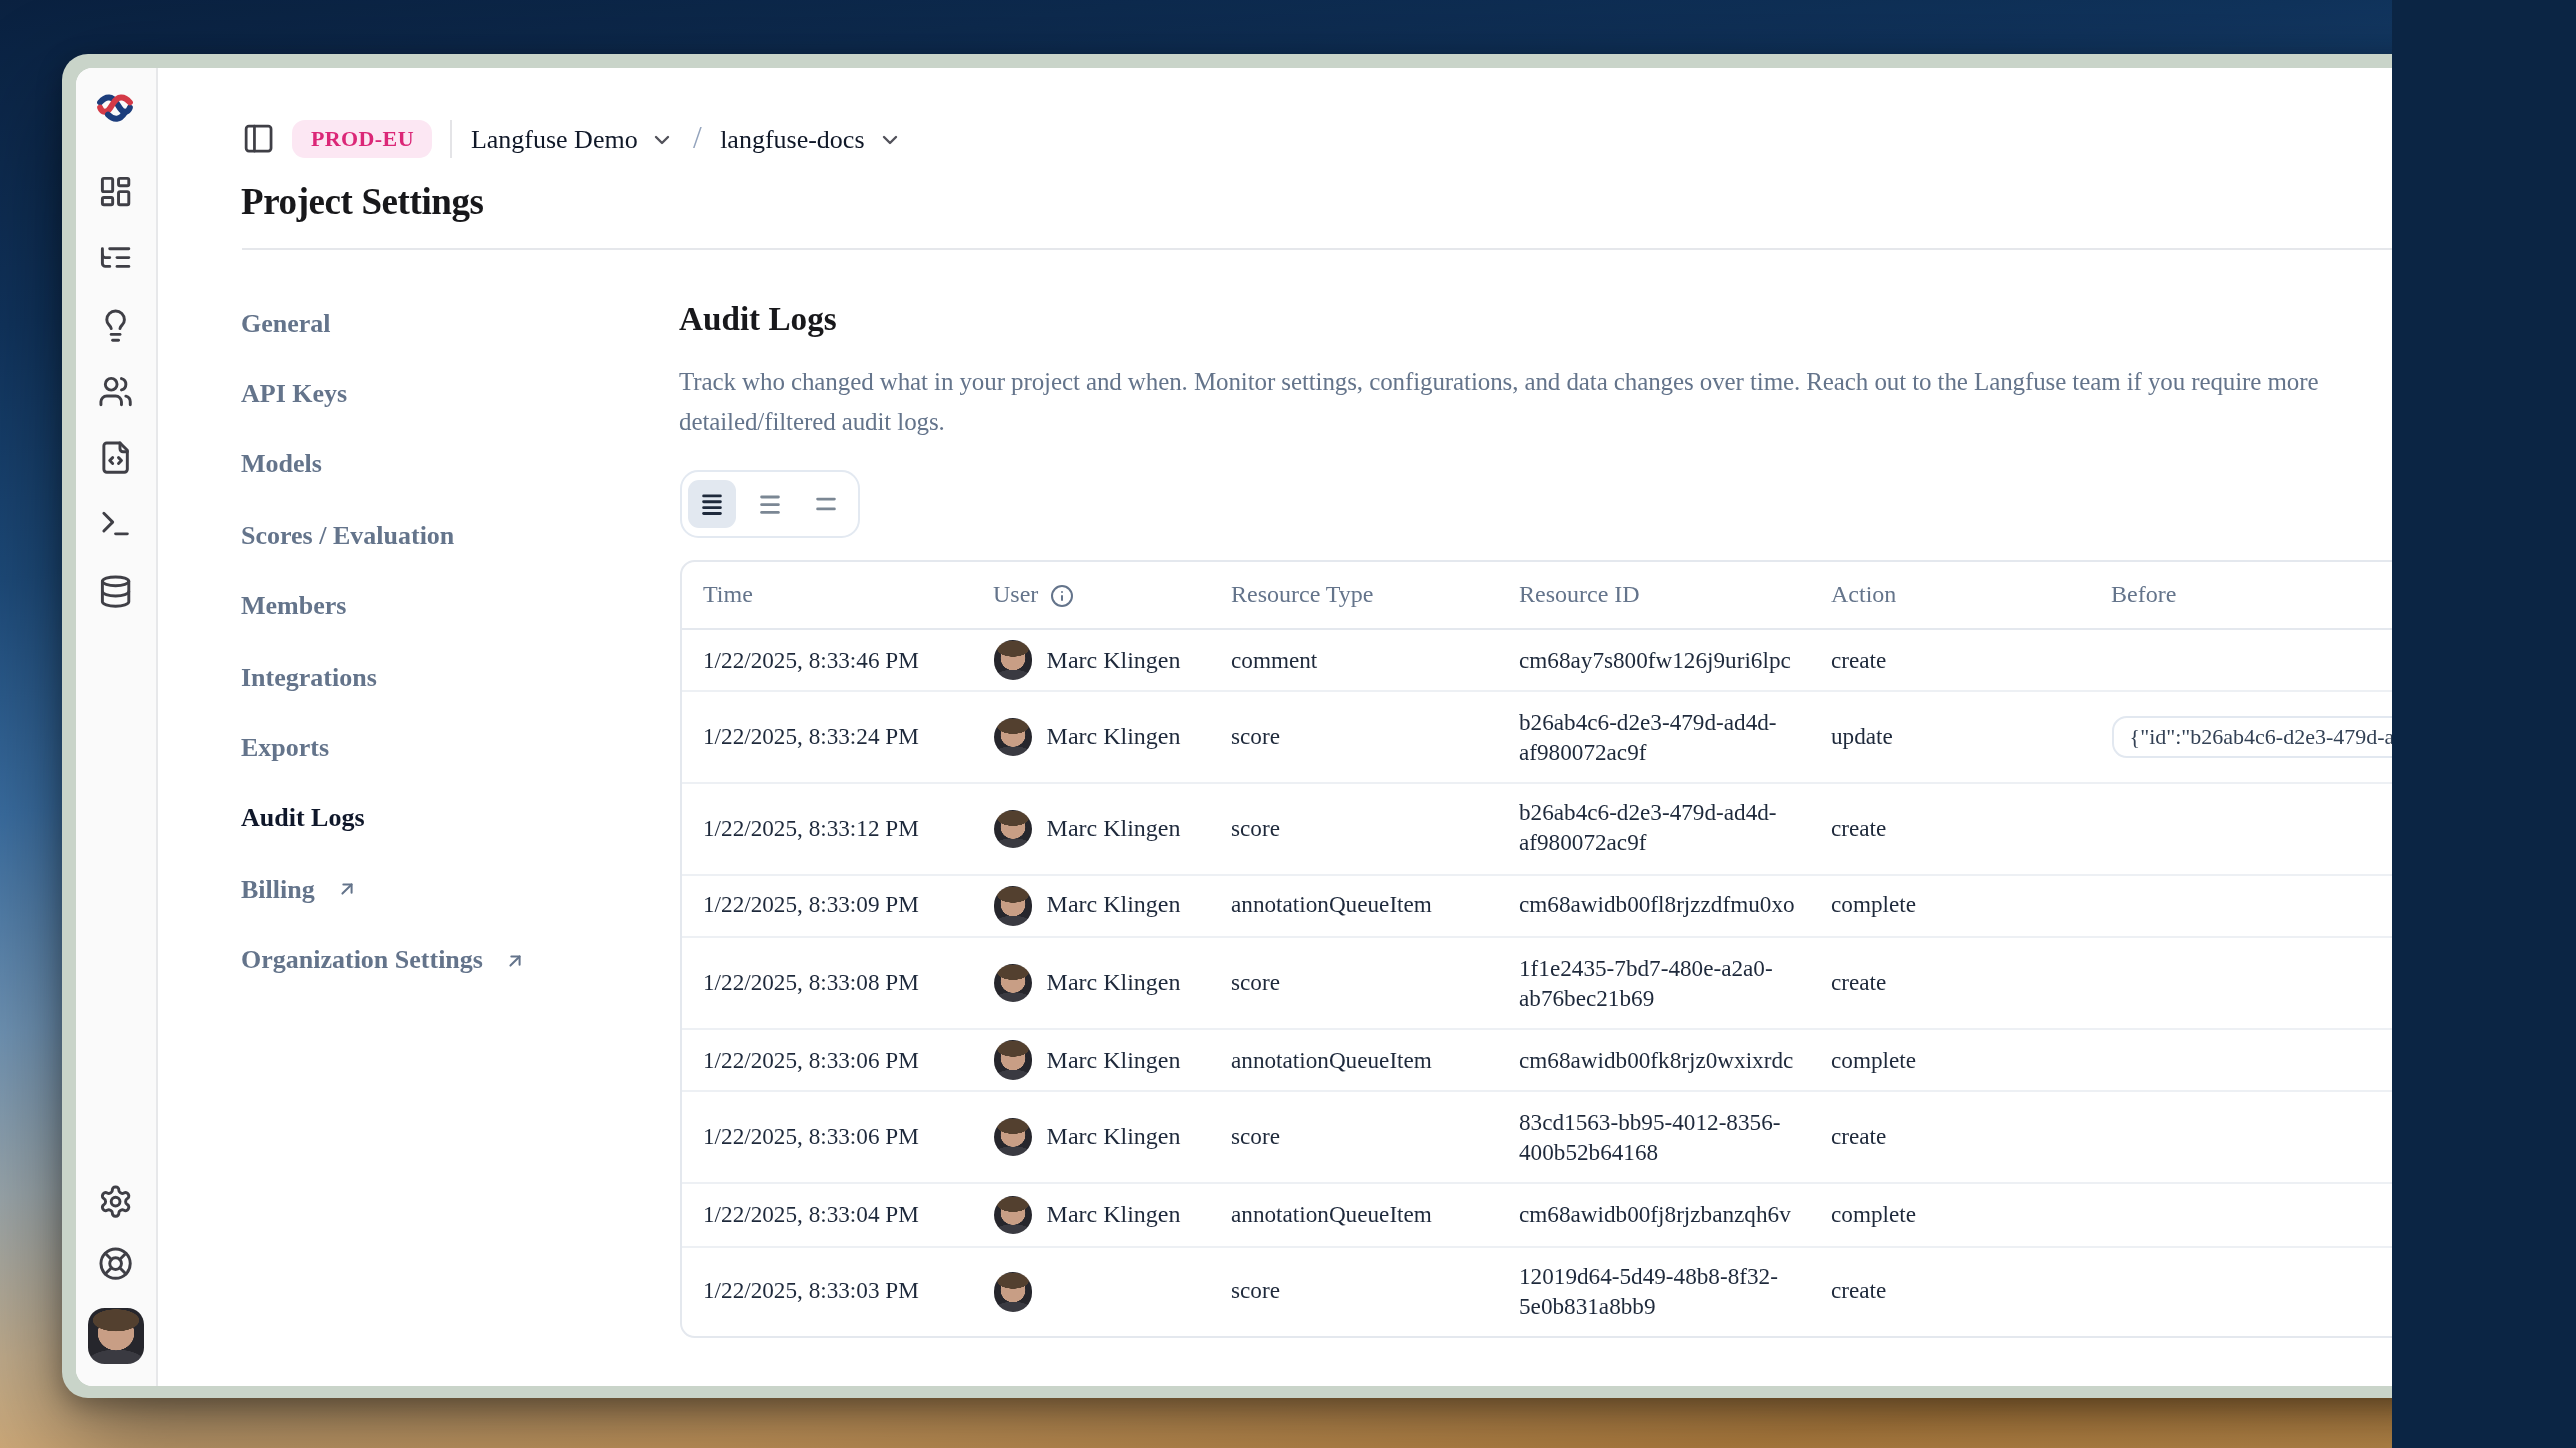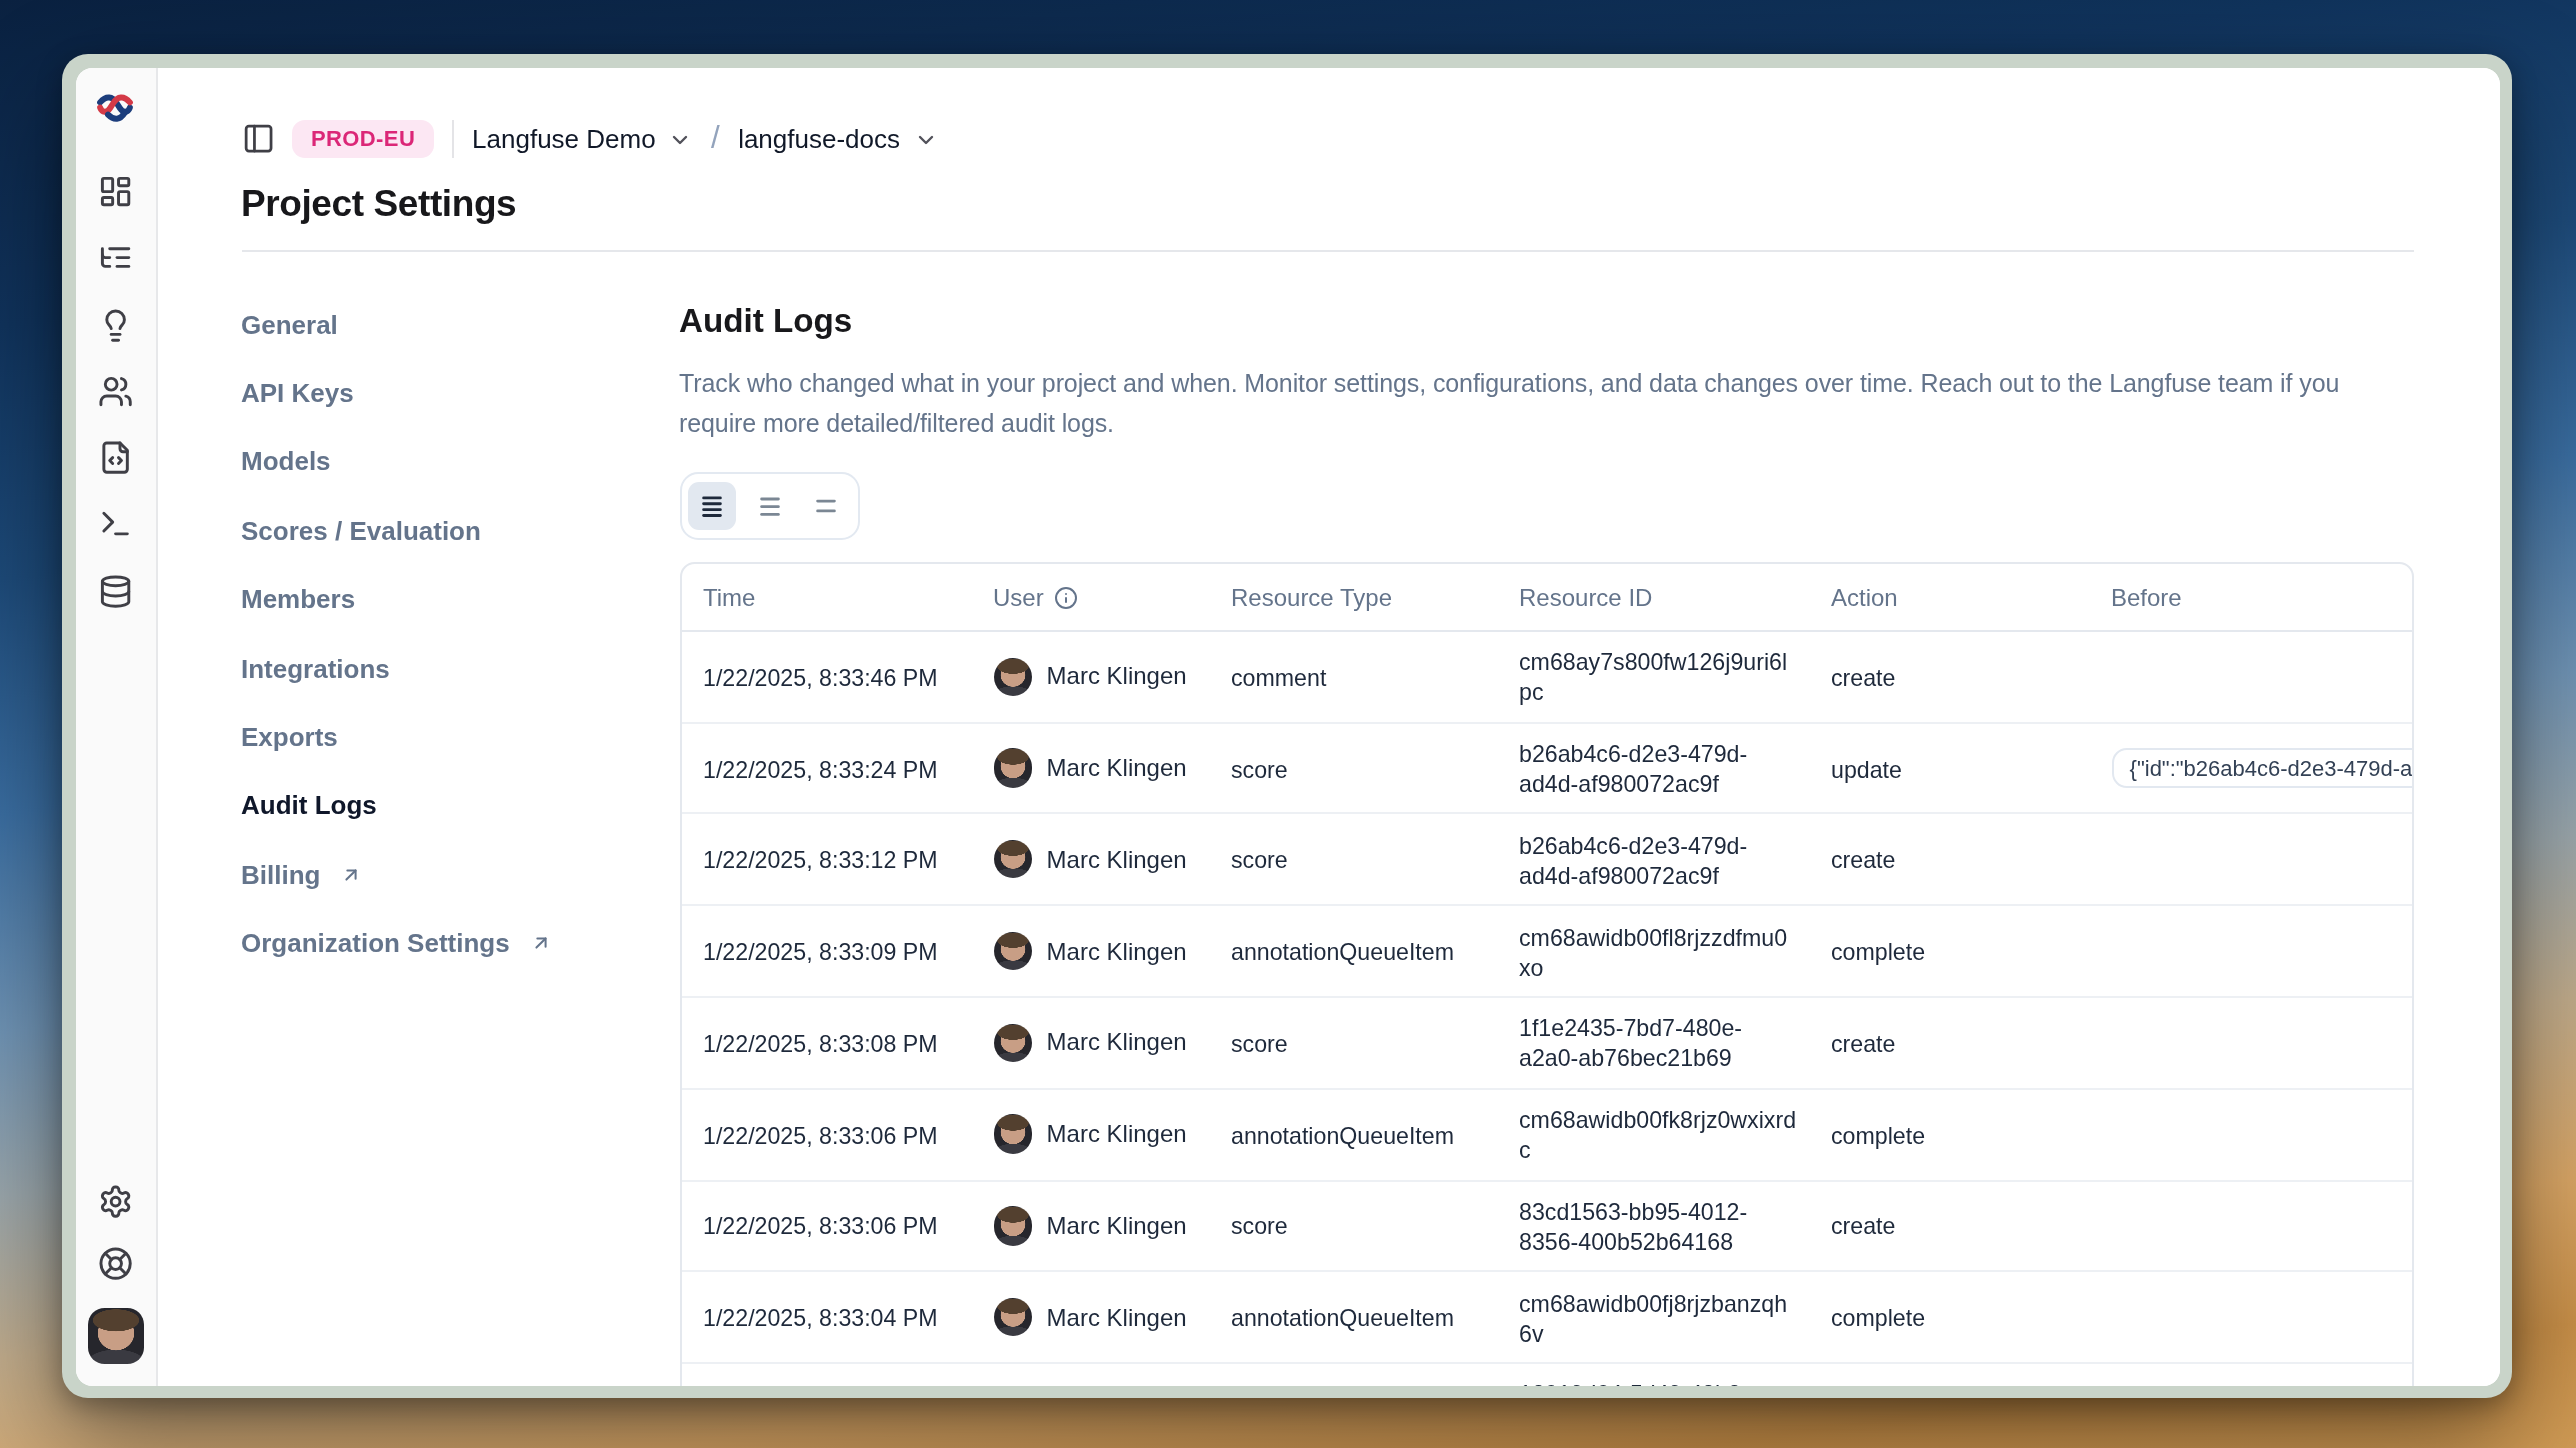--- a/index.html
+++ b/index.html
@@ -1,18 +1,18 @@
 <!DOCTYPE html>
 <html style="font-size:15px"><head>
 <meta charset="utf-8">
 <style>
   * { margin:0; padding:0; box-sizing:border-box; }
   html,body { width:2576px; height:1449px; overflow:hidden; background:#0b2544;
               font-family:"Liberation Sans", sans-serif; }
-  .viewport { position:relative; width:2576px; height:1449px; overflow:hidden; }
+  .viewport { position:relative; width:2392px; height:1449px; overflow:hidden;font-family:Liberation Serif, serif; }
   .stage { width:1288px; height:725px; transform:scale(2); transform-origin:0 0; position:relative;
            background:
              linear-gradient(172deg,
                #0a2140 0%, #10335c 18%, #1d4a79 32%, #3a6da0 45%,
                #6f93b4 57%, #9aa6ab 66%, #c0ab8b 75%, #d8a565 85%,
                #c88f48 93%, #d09b55 100%); }
 
   
   .window { position:absolute; left:31px; top:27px; width:1225px; height:672px;
             background:#c9d4c9; border-radius:13px; padding:6.5px;

